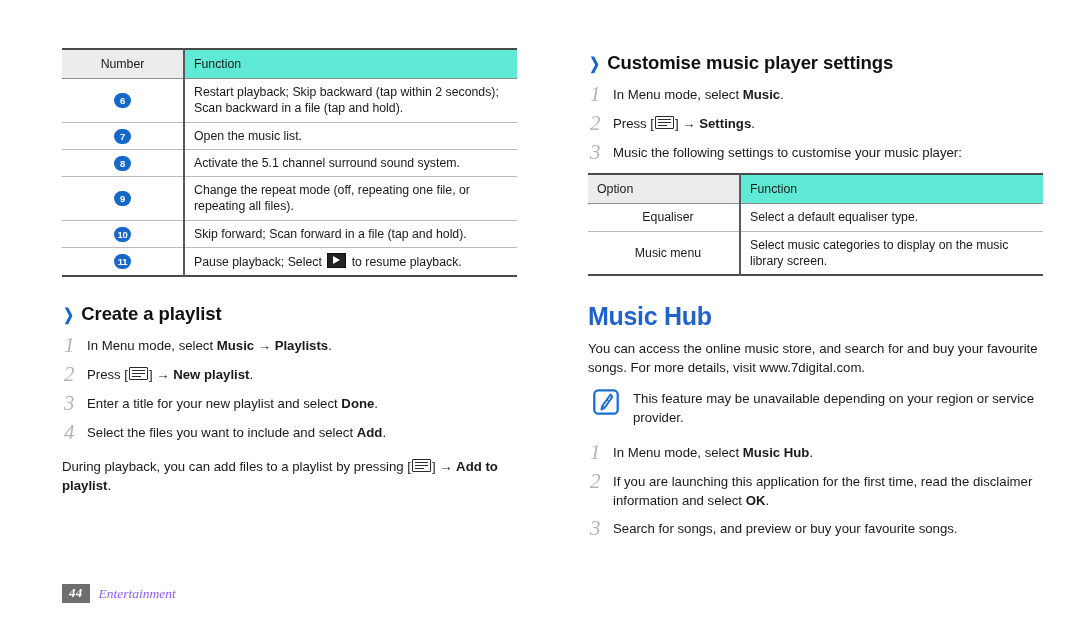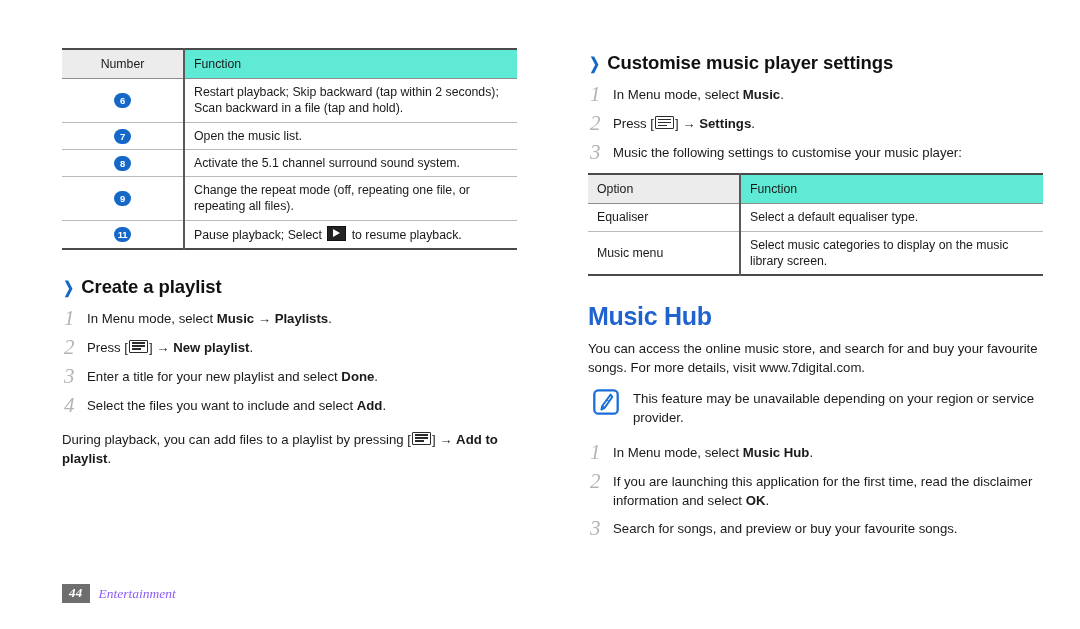--- a/index.html
+++ b/index.html
@@ -52,21 +52,21 @@
   .tbl thead th.c2 { background: #5eead4; }
   .tbl tbody td { border-bottom: 1px solid #b9b9b9; }
   .tbl tbody tr:last-child td { border-bottom: none; }
   .tbl .c1 {
     width: 103px;
     border-right: 2px solid #595959;
     text-align: center;
   }
   .tbl tbody td.c1 { text-align: center; padding-left: 0; padding-right: 0; }
   .tbl-opt .c1 { width: 133px; text-align: left; }
-  .tbl-opt tbody td.c1 { text-align: left; padding-left: 9px; }
+  .tbl-opt tbody td.c1 { text-align: center; padding-left: 9px; }
 
   .numcirc {
     display: inline-block;
     min-width: 15px;
     height: 15px;
     line-height: 15px;
     padding: 0 1px;
     border-radius: 9px;
     background: #1668c8;
     color: #ffffff;
@@ -247,20 +247,24 @@
         </tr>
         <tr>
           <td class="c1"><span class="numcirc">8</span></td>
           <td class="c2">Activate the 5.1 channel surround sound system.</td>
         </tr>
         <tr>
           <td class="c1"><span class="numcirc">9</span></td>
           <td class="c2">Change the repeat mode (off, repeating one file, or repeating all files).</td>
         </tr>
         <tr>
+          <td class="c1"><span class="numcirc">10</span></td>
+          <td class="c2">Skip forward; Scan forward in a file (tap and hold).</td>
+        </tr>
+        <tr>
           <td class="c1"><span class="numcirc">11</span></td>
           <td class="c2"><span>Pause playback; Select </span><span class="playkey"></span><span> to resume playback.</span></td>
         </tr>
       </tbody>
     </table>
 
     <h2 class="sect" style="margin-top:26px">
       <span class="chev">❯</span><span>Create a playlist</span>
     </h2>
 

